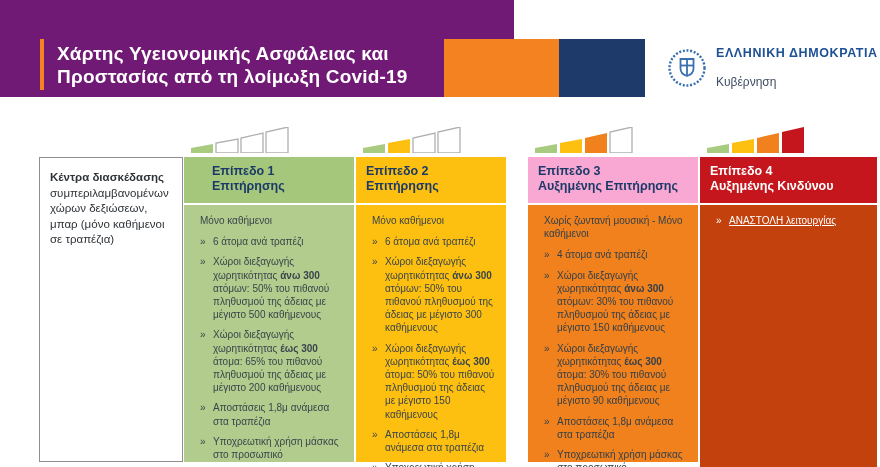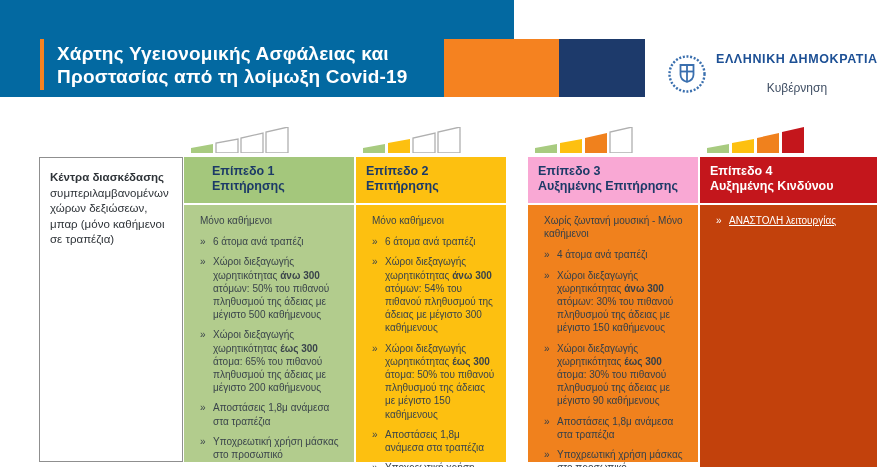--- a/index.html
+++ b/index.html
@@ -1,29 +1,29 @@
 <!DOCTYPE html>
 <html><head>
 <meta charset="utf-8">
 <style>
   html,body{margin:0;padding:0;background:#fff;}
   .page{position:relative;width:880px;height:467px;background:#ffffff;
         font-family:"Liberation Sans",sans-serif;overflow:hidden;}
 
   
-  .header-blue{position:absolute;left:0;top:0;width:514px;height:97px;background:#0369a1;}
+  .header-blue{position:absolute;left:0;top:0;width:514px;height:97px;background:#701a75;}
   .accent-bar{position:absolute;left:40px;top:39px;width:4px;height:51px;background:#f58220;}
   .header-title{position:absolute;left:57px;top:42px;color:#ffffff;font-weight:bold;
                 font-size:19px;line-height:23px;letter-spacing:.2px;}
   .block-orange{position:absolute;left:444px;top:39px;width:115px;height:58px;background:#f58220;}
   .block-navy{position:absolute;left:559px;top:39px;width:86px;height:58px;background:#1d3a6b;}
-  .gov-logo{position:absolute;left:667px;top:52px;display:flex;align-items:center;}
+  .gov-logo{position:absolute;left:667px;top:46px;display:flex;align-items:center;}
   .gov-text{margin-left:9px;}
   .gov-org{font-size:12.5px;font-weight:bold;color:#1d5095;letter-spacing:.6px;}
-  .gov-sub{font-size:12px;color:#3f4e63;margin-top:15px;text-align:center;}
+  .gov-sub{font-size:12px;color:#3f4e63;margin-top:15px;}
 
   
   .indicator{position:absolute;top:127px;width:100px;height:26px;}
 
   
   .label-cell{position:absolute;left:39px;top:157px;width:144px;height:305px;
               border:1px solid #8f8f8f;background:#fff;box-sizing:border-box;
               padding:12px 10px;color:#2e3338;font-size:11.5px;line-height:15.5px;}
   .label-title{font-weight:bold;}
   .level-col{position:absolute;top:157px;}
@@ -112,21 +112,21 @@
         </div>
       </div>
       <div class="level-col" style="left: 356px; width: 150px; height: 305px;">
         <div class="level-header" style="background: rgb(253, 192, 16); color: rgb(28, 58, 103);">
           <div>Επίπεδο 2</div>
           <div>Επιτήρησης</div>
         </div>
         <div class="level-body" style="background: rgb(253, 192, 16); color: rgb(58, 68, 75); height: 257px;">
           <div class="intro-line">Μόνο καθήμενοι</div>
           <div class="bullet"><span class="mark">»</span><span>6 άτομα ανά τραπέζι</span></div>
-          <div class="bullet"><span class="mark">»</span><span>Χώροι διεξαγωγής χωρητικότητας </span><b>άνω 300</b><span> ατόμων: 54% του πιθανού πληθυσμού της άδειας με μέγιστο 300 καθήμενους</span></div>
+          <div class="bullet"><span class="mark">»</span><span>Χώροι διεξαγωγής χωρητικότητας </span><b>άνω 300</b><span> ατόμων: 50% του πιθανού πληθυσμού της άδειας με μέγιστο 300 καθήμενους</span></div>
           <div class="bullet"><span class="mark">»</span><span>Χώροι διεξαγωγής χωρητικότητας </span><b>έως 300</b><span> άτομα: 50% του πιθανού πληθυσμού της άδειας με μέγιστο 150 καθήμενους</span></div>
           <div class="bullet"><span class="mark">»</span><span>Αποστάσεις 1,8μ ανάμεσα στα τραπέζια</span></div>
           <div class="bullet"><span class="mark">»</span><span>Υποχρεωτική χρήση μάσκας στο προσωπικό</span></div>
         </div>
       </div>
       <div class="level-col" style="left: 528px; width: 170px; height: 305px;">
         <div class="level-header" style="background: #f9a8d4; color: rgb(28, 58, 103);">
           <div>Επίπεδο 3</div>
           <div>Αυξημένης Επιτήρησης</div>
         </div>

